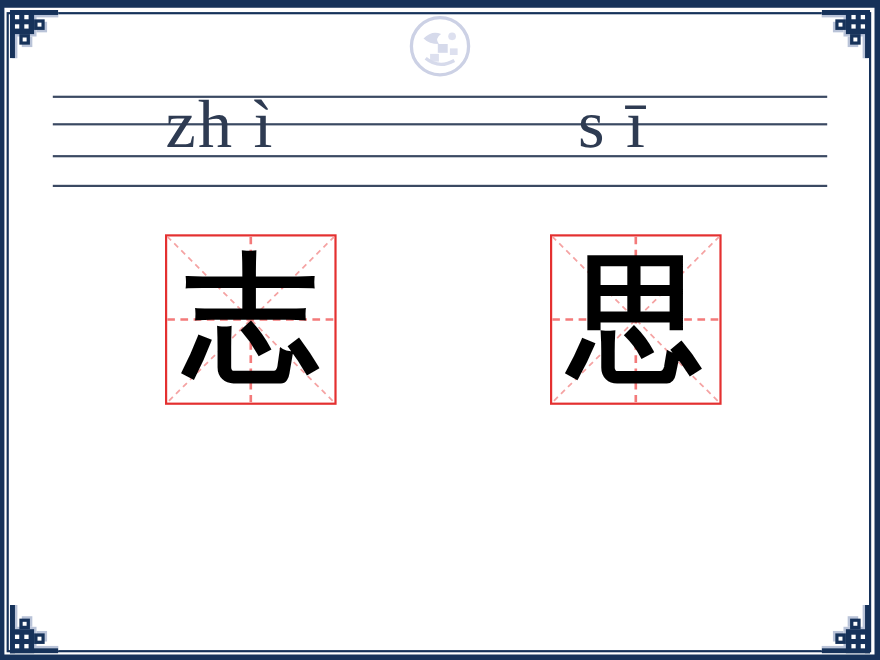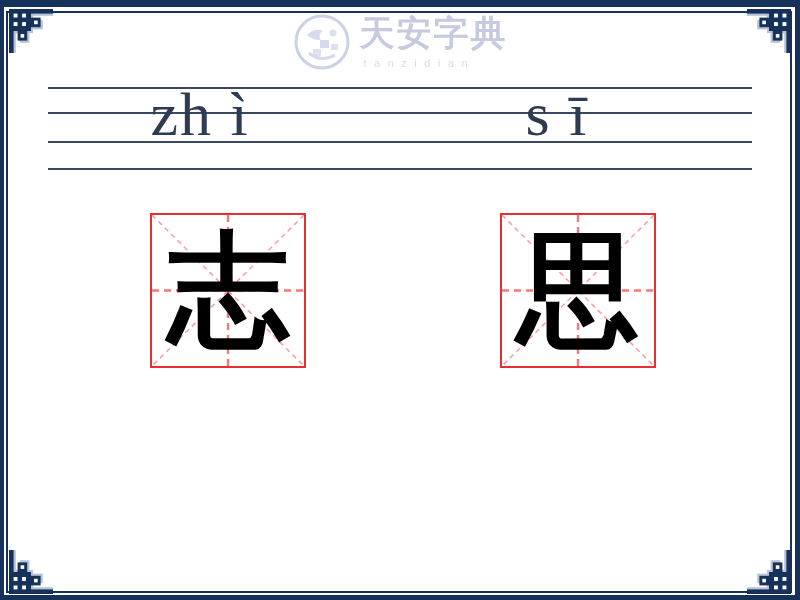--- a/index.html
+++ b/index.html
@@ -152,24 +152,20 @@
   <div class="logo">
     <svg width="58" height="58" viewBox="0 0 58 58">
       <circle cx="29" cy="29" r="26" fill="none" stroke="#ccd1e5" stroke-width="3"></circle>
       <path d="M14 22 q8 -8 16 -4 q-6 4 -2 9 q-9 0 -14 -5z" fill="#d6daeb"></path>
       <rect x="27" y="27" width="9" height="8" fill="#d6daeb"></rect>
       <rect x="38" y="31" width="7" height="6" fill="#dde0ef"></rect>
       <rect x="20" y="36" width="8" height="7" fill="#dde0ef"></rect>
       <circle cx="40" cy="20" r="3.5" fill="#dde0ef"></circle>
       <path d="M16 40 q12 10 26 2" fill="none" stroke="#d6daeb" stroke-width="3"></path>
     </svg>
-    <div class="logo-text">
-      <div class="logo-title">天安字典</div>
-      <div class="logo-subtitle">tanzidian</div>
-    </div>
   </div>
 
   <div class="guide-line gl1"></div>
   <div class="guide-line gl2"></div>
   <div class="guide-line gl3"></div>
   <div class="guide-line gl4"></div>
   <span class="py py2">s ī</span>
   <span class="py py1">zh ì</span>
 
   <div class="char-box first">

